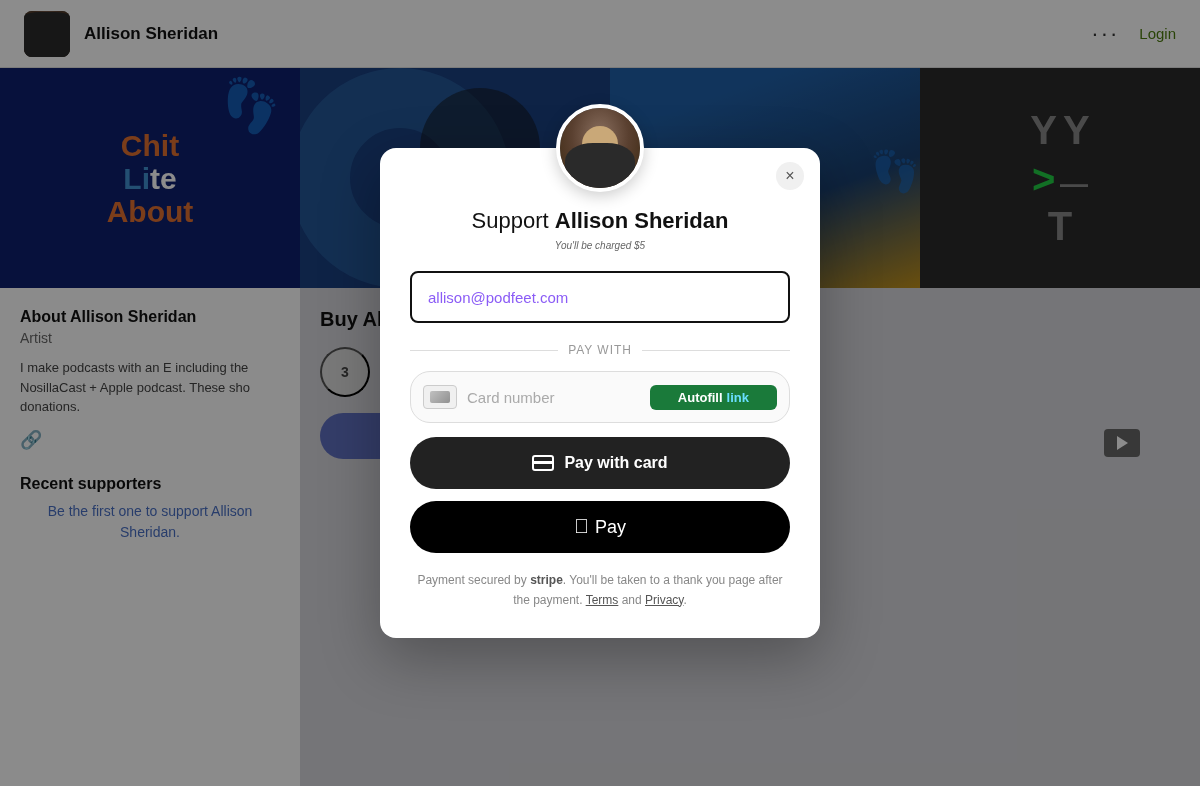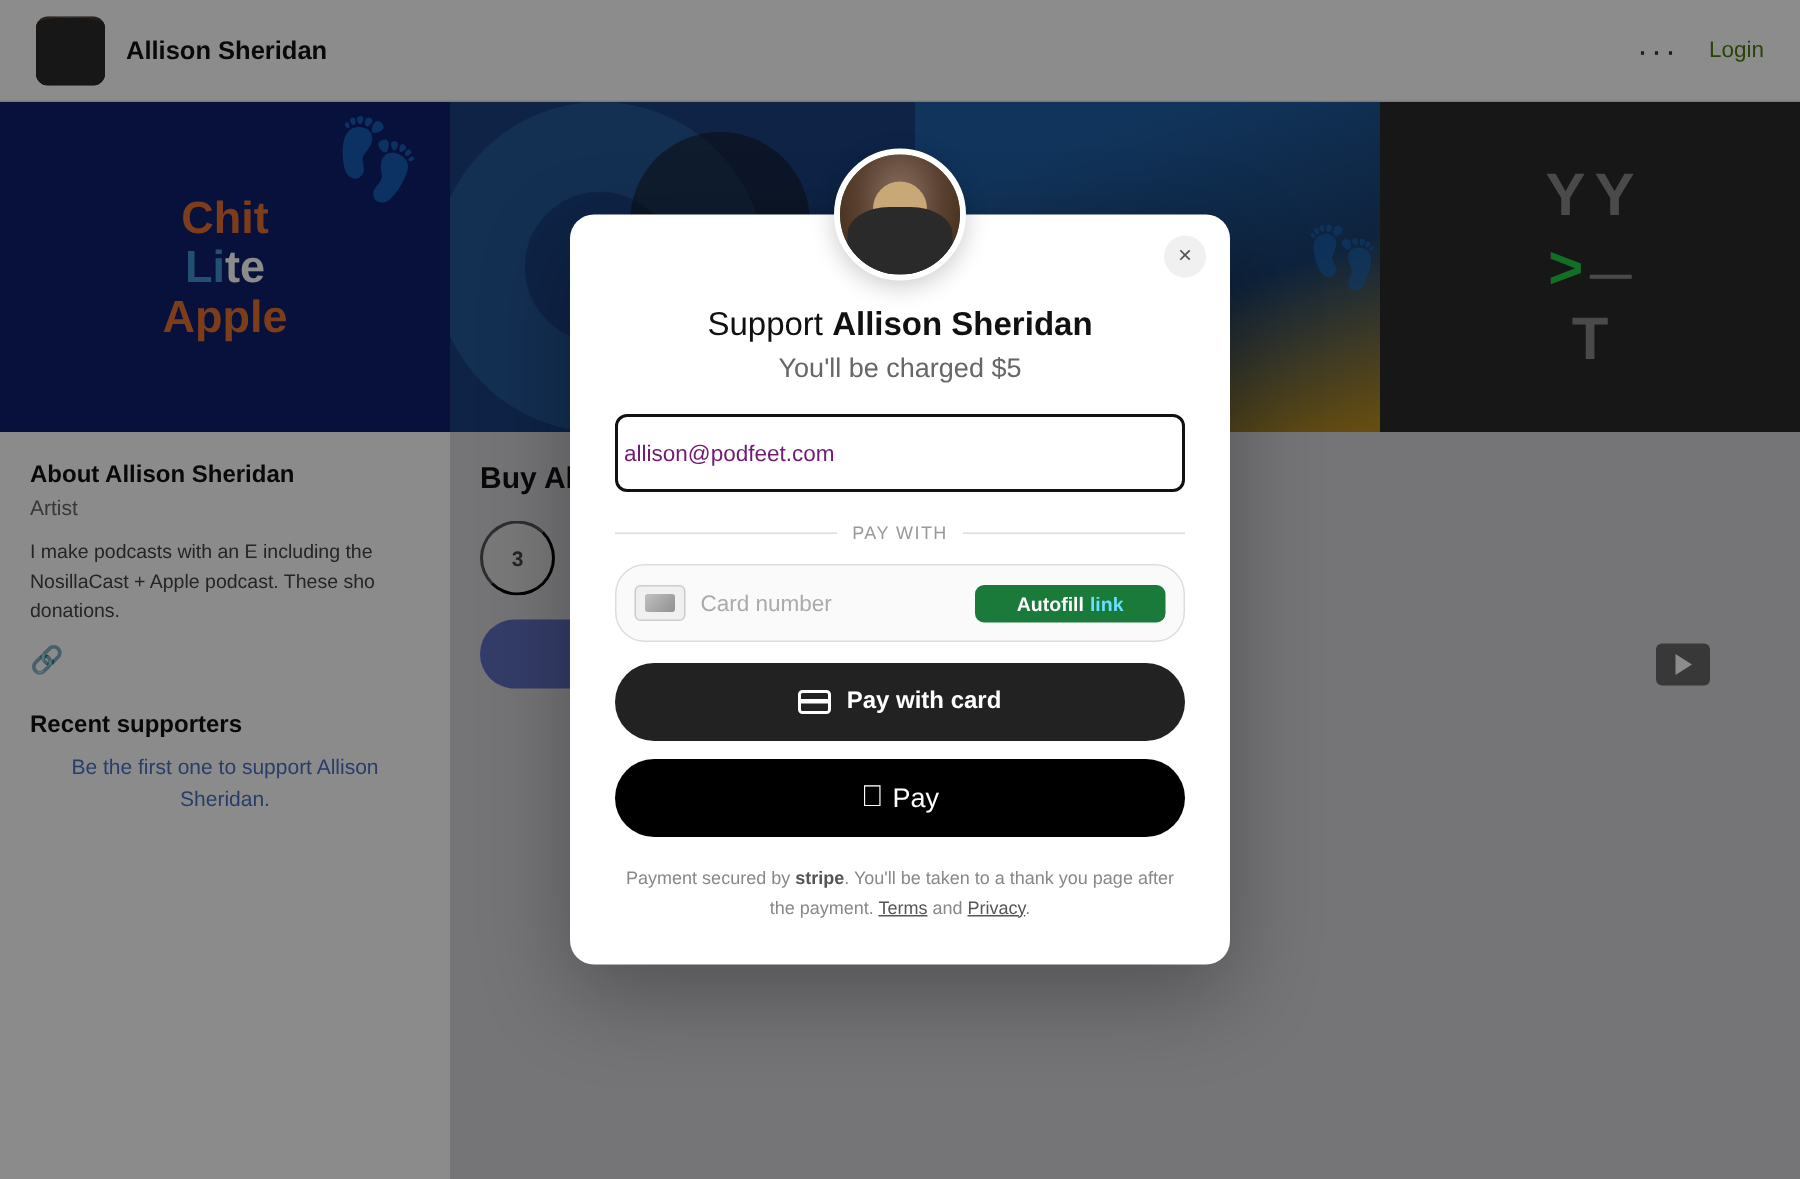--- a/index.html
+++ b/index.html
@@ -190,34 +190,35 @@
       font-size: 22px;
       color: #111;
       text-align: center;
       margin-bottom: 6px;
       padding: 0 40px;
     }
     .modal-title-bold {
       font-weight: 800;
     }
     .modal-subtitle {
-      font-size: 18px;
+      font-size: 10px;
       color: #666;
       text-align: center;
       margin-bottom: 20px;
+      font-style: italic;
     }
 
     .modal-email-input {
       width: 380px;
       height: 52px;
       border: 2px solid #111;
       border-radius: 8px;
-      padding: 0 4px;
+      padding: 0 16px;
       font-size: 15px;
-      color: #701a75;
+      color: #8b5cf6;
       outline: none;
       margin-bottom: 20px;
     }
 
     .modal-pay-with {
       width: 380px;
       display: flex;
       align-items: center;
       gap: 10px;
       margin-bottom: 14px;
@@ -485,21 +486,21 @@
   <span class="header-login">Login</span>
 </div>
 
 <div class="bg-cover-area">
 
   <div class="cover cover-1 chitlitechat-inner">
     <span class="chit-footprint">👣</span>
     <div class="chitlitechat-text">
       <span class="chit-orange">Chit</span><br>
       <span class="chit-blue">Li</span>te<br>
-      <span class="chit-orange">Apple</span>
+      <span class="chit-orange">About</span>
     </div>
   </div>
 
   <div class="cover cover-2">
     <svg width="310" height="220" viewBox="0 0 310 220">
       <rect width="310" height="220" fill="#1a4080"></rect>
       <ellipse cx="100" cy="110" rx="80" ry="80" fill="none" stroke="#2a60a0" stroke-width="60" opacity="0.7"></ellipse>
       <circle cx="180" cy="80" rx="60" ry="60" r="60" fill="#111" opacity="0.5"></circle>
     </svg>
   </div>

